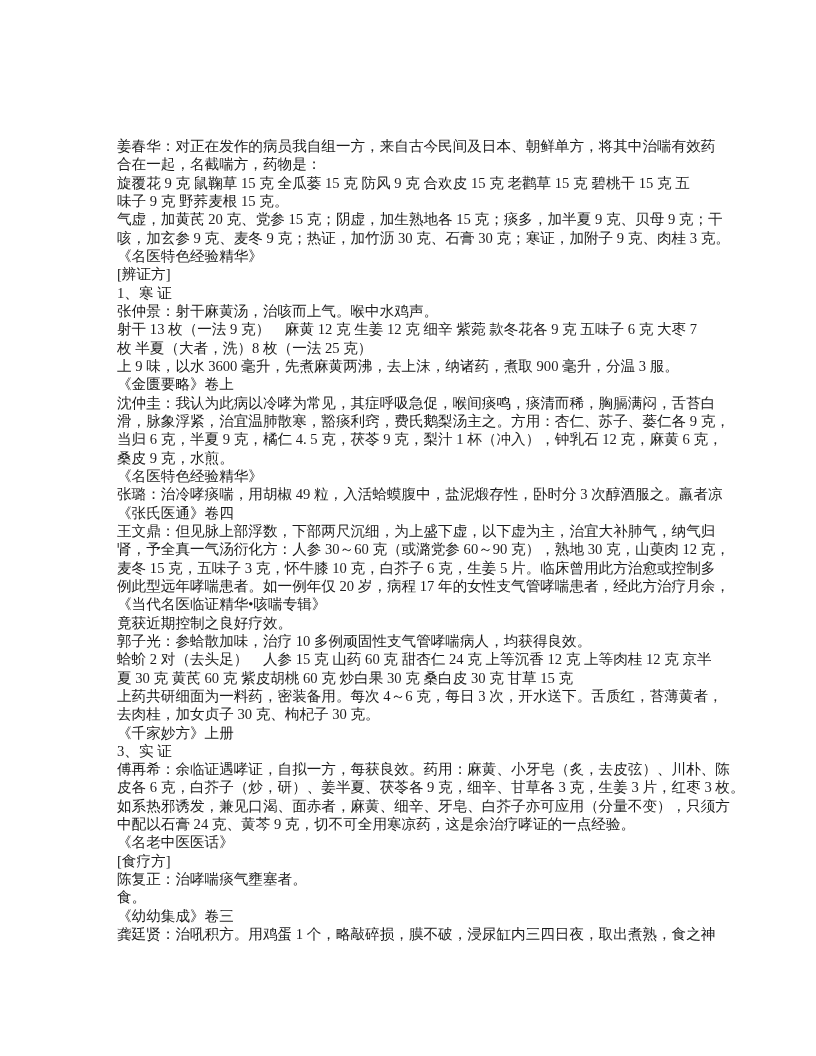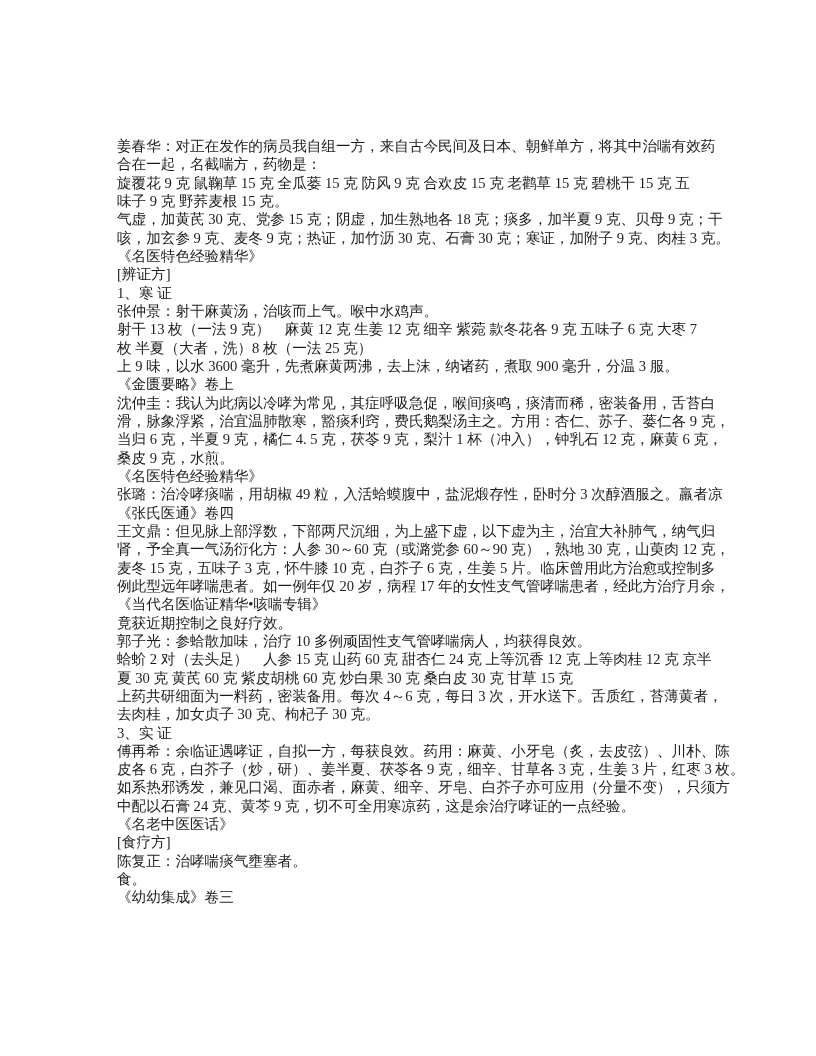--- a/index.html
+++ b/index.html
@@ -33,52 +33,54 @@
 </style>
 </head>
 <body>
 
 <div class="page">
   <div class="text-block" style="color: rgb(28, 28, 28);">
       <div class="text-line">姜春华：对正在发作的病员我自组一方，来自古今民间及日本、朝鲜单方，将其中治喘有效药</div>
       <div class="text-line">合在一起，名截喘方，药物是：</div>
       <div class="text-line">旋覆花 9 克 鼠鞠草 15 克 全瓜蒌 15 克 防风 9 克 合欢皮 15 克 老鹳草 15 克 碧桃干 15 克 五</div>
       <div class="text-line">味子 9 克 野荞麦根 15 克。</div>
-      <div class="text-line">气虚，加黄芪 30 克、党参 15 克；阴虚，加生熟地各 18 克；痰多，加半夏 9 克、贝母 9 克；干</div>
+      <div class="text-line">气虚，加黄芪 20 克、党参 15 克；阴虚，加生熟地各 15 克；痰多，加半夏 9 克、贝母 9 克；干</div>
       <div class="text-line">咳，加玄参 9 克、麦冬 9 克；热证，加竹沥 30 克、石膏 30 克；寒证，加附子 9 克、肉桂 3 克。</div>
       <div class="text-line">《名医特色经验精华》</div>
       <div class="text-line">[辨证方]</div>
       <div class="text-line">1、寒 证</div>
       <div class="text-line">张仲景：射干麻黄汤，治咳而上气。喉中水鸡声。</div>
       <div class="text-line">射干 13 枚（一法 9 克）　麻黄 12 克 生姜 12 克 细辛 紫菀 款冬花各 9 克 五味子 6 克 大枣 7</div>
       <div class="text-line">枚 半夏（大者，洗）8 枚（一法 25 克）</div>
       <div class="text-line">上 9 味，以水 3600 毫升，先煮麻黄两沸，去上沫，纳诸药，煮取 900 毫升，分温 3 服。</div>
       <div class="text-line">《金匮要略》卷上</div>
-      <div class="text-line">沈仲圭：我认为此病以冷哮为常见，其症呼吸急促，喉间痰鸣，痰清而稀，密装备用，舌苔白</div>
+      <div class="text-line">沈仲圭：我认为此病以冷哮为常见，其症呼吸急促，喉间痰鸣，痰清而稀，胸膈满闷，舌苔白</div>
       <div class="text-line">滑，脉象浮紧，治宜温肺散寒，豁痰利窍，费氏鹅梨汤主之。方用：杏仁、苏子、蒌仁各 9 克，</div>
       <div class="text-line">当归 6 克，半夏 9 克，橘仁 4. 5 克，茯苓 9 克，梨汁 1 杯（冲入），钟乳石 12 克，麻黄 6 克，</div>
       <div class="text-line">桑皮 9 克，水煎。</div>
       <div class="text-line">《名医特色经验精华》</div>
       <div class="text-line">张璐：治冷哮痰喘，用胡椒 49 粒，入活蛤蟆腹中，盐泥煅存性，卧时分 3 次醇酒服之。羸者凉</div>
       <div class="text-line">《张氏医通》卷四</div>
       <div class="text-line">王文鼎：但见脉上部浮数，下部两尺沉细，为上盛下虚，以下虚为主，治宜大补肺气，纳气归</div>
       <div class="text-line">肾，予全真一气汤衍化方：人参 30～60 克（或潞党参 60～90 克），熟地 30 克，山萸肉 12 克，</div>
       <div class="text-line">麦冬 15 克，五味子 3 克，怀牛膝 10 克，白芥子 6 克，生姜 5 片。临床曾用此方治愈或控制多</div>
       <div class="text-line">例此型远年哮喘患者。如一例年仅 20 岁，病程 17 年的女性支气管哮喘患者，经此方治疗月余，</div>
       <div class="text-line">《当代名医临证精华•咳喘专辑》</div>
       <div class="text-line">竟获近期控制之良好疗效。</div>
       <div class="text-line">郭子光：参蛤散加味，治疗 10 多例顽固性支气管哮喘病人，均获得良效。</div>
       <div class="text-line">蛤蚧 2 对（去头足）　人参 15 克 山药 60 克 甜杏仁 24 克 上等沉香 12 克 上等肉桂 12 克 京半</div>
       <div class="text-line">夏 30 克 黄芪 60 克 紫皮胡桃 60 克 炒白果 30 克 桑白皮 30 克 甘草 15 克</div>
       <div class="text-line">上药共研细面为一料药，密装备用。每次 4～6 克，每日 3 次，开水送下。舌质红，苔薄黄者，</div>
       <div class="text-line">去肉桂，加女贞子 30 克、枸杞子 30 克。</div>
+      <div class="text-line">《千家妙方》上册</div>
       <div class="text-line">3、实 证</div>
       <div class="text-line">傅再希：余临证遇哮证，自拟一方，每获良效。药用：麻黄、小牙皂（炙，去皮弦）、川朴、陈</div>
       <div class="text-line">皮各 6 克，白芥子（炒，研）、姜半夏、茯苓各 9 克，细辛、甘草各 3 克，生姜 3 片，红枣 3 枚。</div>
       <div class="text-line">如系热邪诱发，兼见口渴、面赤者，麻黄、细辛、牙皂、白芥子亦可应用（分量不变），只须方</div>
       <div class="text-line">中配以石膏 24 克、黄芩 9 克，切不可全用寒凉药，这是余治疗哮证的一点经验。</div>
       <div class="text-line">《名老中医医话》</div>
       <div class="text-line">[食疗方]</div>
       <div class="text-line">陈复正：治哮喘痰气壅塞者。</div>
       <div class="text-line">食。</div>
       <div class="text-line">《幼幼集成》卷三</div>
+      <div class="text-line">龚廷贤：治吼积方。用鸡蛋 1 个，略敲碎损，膜不破，浸尿缸内三四日夜，取出煮熟，食之神</div>
     </div>
 </div>
 
 </body></html>

